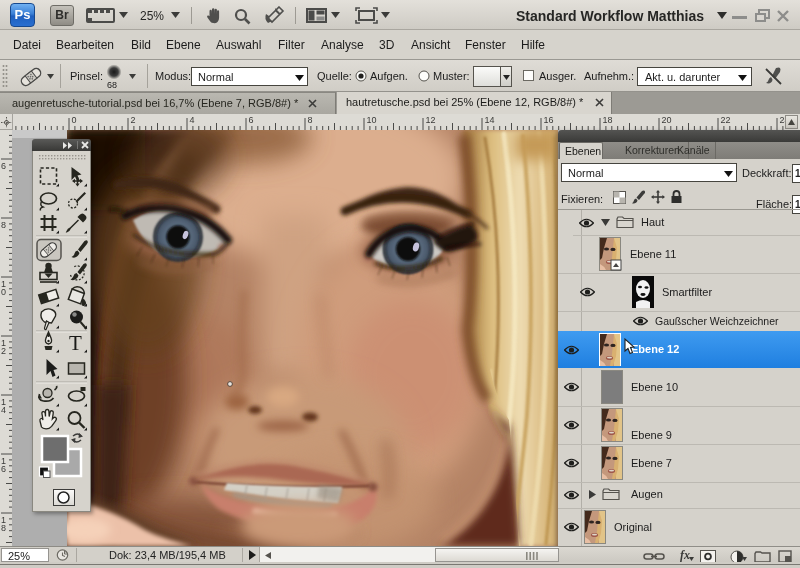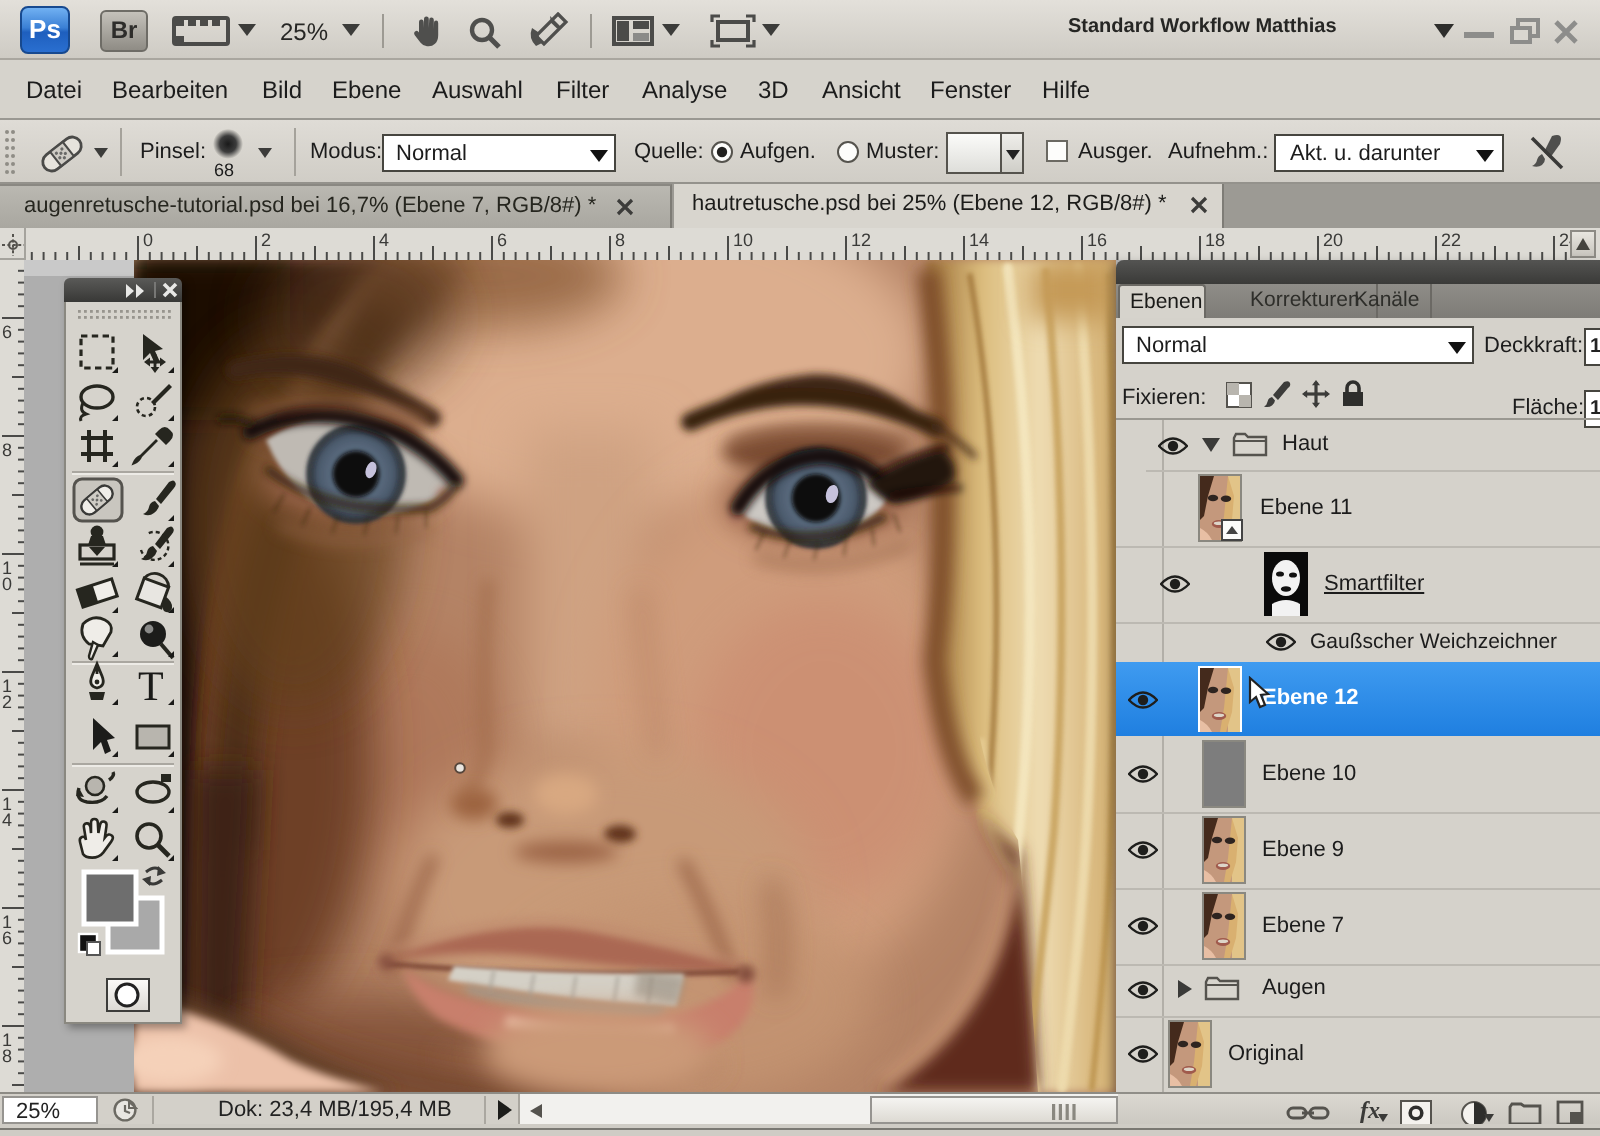--- a/index.html
+++ b/index.html
@@ -54,21 +54,21 @@
   <svg class="abs" style="left:331px;top:12px;" width="9" height="6">
         <path d="M0 0 L9 0 L4.5 6 Z" fill="#3c3c3a"></path>
       </svg>
   <svg class="abs" style="left:355px;top:7px;" width="23" height="17" viewBox="0 0 23 17">
     <path d="M1 4 L1 1 L5 1 M18 1 L22 1 L22 4 M22 13 L22 16 L18 16 M5 16 L1 16 L1 13" fill="none" stroke="#4b4b49" stroke-width="1.6"></path>
     <rect x="4" y="4" width="15" height="9" fill="none" stroke="#4b4b49" stroke-width="2"></rect>
   </svg>
   <svg class="abs" style="left:381px;top:12px;" width="9" height="6">
         <path d="M0 0 L9 0 L4.5 6 Z" fill="#3c3c3a"></path>
       </svg>
-  <div class="abs" style="left:534px;top:8px;font-size:10px;font-weight:bold;color:#262624;">Standard Workflow Matthias</div>
+  <div class="abs" style="left:516px;top:8px;font-size:14px;font-weight:bold;color:#262624;">Standard Workflow Matthias</div>
   <svg class="abs" style="left:717px;top:12px;" width="10" height="7">
         <path d="M0 0 L10 0 L5 7 Z" fill="#2e2e2c"></path>
       </svg>
   <div class="abs" style="left:732px;top:16px;width:15px;height:3px;background:#8d8d8b;"></div>
   <svg class="abs" style="left:755px;top:9px;" width="15" height="13" viewBox="0 0 15 13">
     <rect x="4" y="1" width="10" height="8" fill="none" stroke="#8d8d8b" stroke-width="2"></rect>
     <rect x="1" y="5" width="9" height="7" fill="#d9d6d0" stroke="#8d8d8b" stroke-width="2"></rect>
   </svg>
   <svg class="abs" style="left:777px;top:10px;" width="12" height="12" viewBox="0 0 12 12">
     <path d="M1 1 L11 11 M11 1 L1 11" stroke="#8d8d8b" stroke-width="2.4"></path>
@@ -878,21 +878,21 @@
  <circle cx="7.5" cy="5" r="2.6" fill="#1e1e1c"></circle>
 </svg>
           <div class="abs" style="left:74px;top:3px;width:22px;height:32px;"><svg width="22" height="32" viewBox="0 0 22 32">
               <rect width="22" height="32" fill="#0a0a0a"></rect>
               <ellipse cx="11" cy="13" rx="7" ry="9" fill="#f2f2f2"></ellipse>
               <ellipse cx="8" cy="11" rx="2" ry="1.3" fill="#111"></ellipse>
               <ellipse cx="14.5" cy="11.5" rx="2" ry="1.3" fill="#111"></ellipse>
               <ellipse cx="11" cy="18.5" rx="2.6" ry="1.4" fill="#111"></ellipse>
               <path d="M4,26 Q11,22 18,26 L18,32 L4,32 Z" fill="#f2f2f2"></path>
             </svg></div>
-          <span class="abs t11" style="left:104px;top:13px;text-decoration:underline;">Smartfilter</span>
+          <span class="abs t11" style="left:104px;top:13px;">Smartfilter</span>
         </div>
   <div class="abs" style="left:0;top:152px;width:242px;height:20px;border-bottom:2px solid #4d7c0f;">
           <svg class="abs" style="left:75px;top:5px;" width="15" height="10" viewBox="0 0 15 10">
  <path d="M0.5 5 Q7.5 -2.5 14.5 5 Q7.5 12.5 0.5 5 Z" fill="none" stroke="#1e1e1c" stroke-width="1.2"></path>
  <circle cx="7.5" cy="5" r="2.6" fill="#1e1e1c"></circle>
 </svg>
           <span class="abs" style="left:97px;top:4px;font-size:10.5px;color:#1c1c1c;">Gaußscher Weichzeichner</span>
         </div>
   <div class="abs" style="left:0;top:172px;width:242px;height:37px;background:linear-gradient(#3f9bf0,#1f7fe0);">
           <svg class="abs" style="left:6px;top:14px;" width="15" height="10" viewBox="0 0 15 10">
@@ -937,21 +937,21 @@
               <rect width="20" height="32" fill="#c4987c"></rect>
               <path d="M0,0 L7,0 L4,10 L2,20 L0,22 Z" fill="#442a1c"></path>
               <rect x="14" y="0" width="6" height="32" fill="#e2c488"></rect>
               <path d="M14,0 L17,10 L16,22 L13,32 L10,32 L12,20 Z" fill="#d9b070"></path>
               <ellipse cx="6.5" cy="11" rx="2.6" ry="1.6" fill="#2e2420"></ellipse>
               <ellipse cx="13" cy="11.4" rx="2.6" ry="1.6" fill="#2e2420"></ellipse>
               <ellipse cx="9.5" cy="24" rx="3.6" ry="2" fill="#a05a4c"></ellipse>
               <ellipse cx="9.5" cy="23.6" rx="2.6" ry="0.9" fill="#ddd5c8"></ellipse>
               <path d="M0,26 Q4,28 6,32 L0,32 Z" fill="#e8bfa4"></path>
             </svg></div>
-          <span class="abs t11" style="left:73px;top:13px;">Ebene 9</span>
+          <span class="abs t11" style="left:73px;top:23px;">Ebene 9</span>
         </div>
   <div class="abs" style="left:0;top:285px;width:242px;height:38px;border-bottom:1px solid #bcb9b2;">
           <svg class="abs" style="left:6px;top:14px;" width="15" height="10" viewBox="0 0 15 10">
  <path d="M0.5 5 Q7.5 -2.5 14.5 5 Q7.5 12.5 0.5 5 Z" fill="none" stroke="#1e1e1c" stroke-width="1.2"></path>
  <circle cx="7.5" cy="5" r="2.6" fill="#1e1e1c"></circle>
 </svg>
           <div class="abs" style="left:44px;top:3px;width:20px;height:32px;outline:1px solid #8a8880;"><svg width="20" height="32" viewBox="0 0 20 32">
               <rect width="20" height="32" fill="#c4987c"></rect>
               <path d="M0,0 L7,0 L4,10 L2,20 L0,22 Z" fill="#442a1c"></path>
               <rect x="14" y="0" width="6" height="32" fill="#e2c488"></rect>

